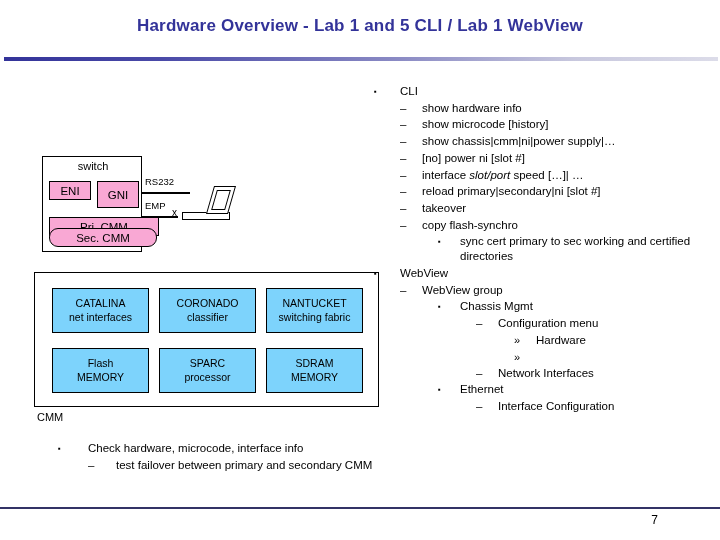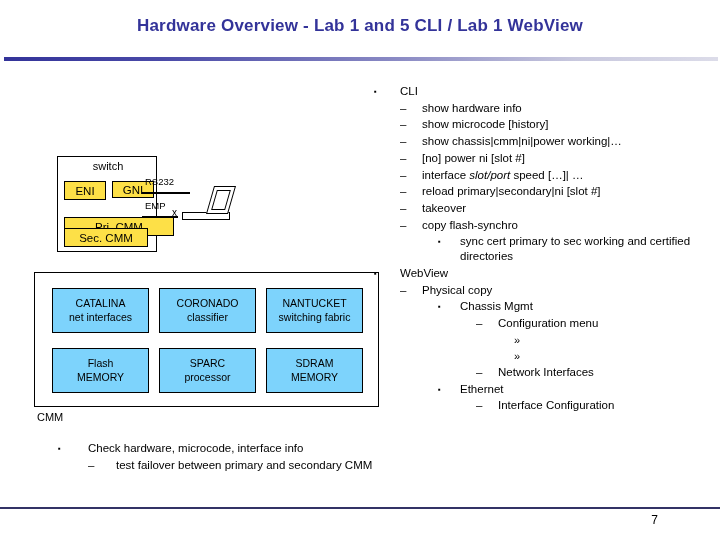--- a/index.html
+++ b/index.html
@@ -39,45 +39,44 @@
 
   
   #switch-diagram {
     position: absolute;
     left: 42px;
     top: 156px;
     width: 100px;
     height: 96px;
     border: 1.5px solid #000;
     box-sizing: border-box;
-    margin-left: 15px;
   }
   #switch-caption {
     position: absolute;
     left: 0;
     top: 3px;
     width: 100px;
     text-align: center;
     font-size: 11px;
   }
   .hw-box {
     position: absolute;
     border: 1.5px solid #000;
     box-sizing: border-box;
     font-size: 11.5px;
     text-align: center;
-    background: #fde047;
+    background: #f9a8d4;
     display: flex;
     align-items: center;
     justify-content: center;
   }
   #box-eni { left: 6px;  top: 24px; width: 42px; height: 19px; }
-  #box-gni { left: 54px; top: 24px; width: 42px; height: 17px; }
+  #box-gni { left: 54px; top: 24px; width: 42px; height: 27px; }
   #box-pri-cmm { left: 6px; top: 60px; width: 110px; height: 19px; }
-  #box-sec-cmm { left: 6px; top: 71px; width: 84px; height: 19px; }
+  #box-sec-cmm { left: 6px; top: 71px; width: 108px; height: 19px; border-radius: 9px; }
 
   
   #cable-area {
     position: absolute;
     left: 142px;
     top: 156px;
     width: 110px;
     height: 96px;
   }
   #rs232-label {
@@ -301,21 +300,21 @@
   <div class="brow lvl2">
     <span class="bmark">–</span>
     <span class="btext">show hardware info</span>
   </div>
   <div class="brow lvl2">
     <span class="bmark">–</span>
     <span class="btext">show microcode [history]</span>
   </div>
   <div class="brow lvl2">
     <span class="bmark">–</span>
-    <span class="btext">show chassis|cmm|ni|power working|…</span>
+    <span class="btext">show chassis|cmm|ni|power supply|…</span>
   </div>
   <div class="brow lvl2">
     <span class="bmark">–</span>
     <span class="btext">[no] power ni [slot #]</span>
   </div>
   <div class="brow lvl2">
     <span class="bmark">–</span>
     <span class="btext"><span>interface </span><span class="it">slot/port</span><span> speed […]| …</span></span>
   </div>
   <div class="brow lvl2">
@@ -336,32 +335,33 @@
     <span class="btext">sync cert primary to sec working and certified directories</span>
   </div>
 
   <div class="brow lvl1">
     <span class="bmark">▪</span>
     <span class="btext">WebView</span>
   </div>
 
   <div class="brow lvl2">
     <span class="bmark">–</span>
-    <span class="btext">Physical copy</span>
+    <span class="btext">WebView group</span>
   </div>
   <div class="brow lvl3">
     <span class="bmark">▪</span>
     <span class="btext">Chassis Mgmt</span>
   </div>
   <div class="brow lvl4">
     <span class="bmark">–</span>
     <span class="btext">Configuration menu</span>
   </div>
   <div class="brow lvl5">
     <span class="bmark">»</span>
+    <span class="btext">Hardware</span>
   </div>
   <div class="brow lvl5">
     <span class="bmark">»</span>
   </div>
   <div class="brow lvl4">
     <span class="bmark">–</span>
     <span class="btext">Network Interfaces</span>
   </div>
   <div class="brow lvl3">
     <span class="bmark">▪</span>

